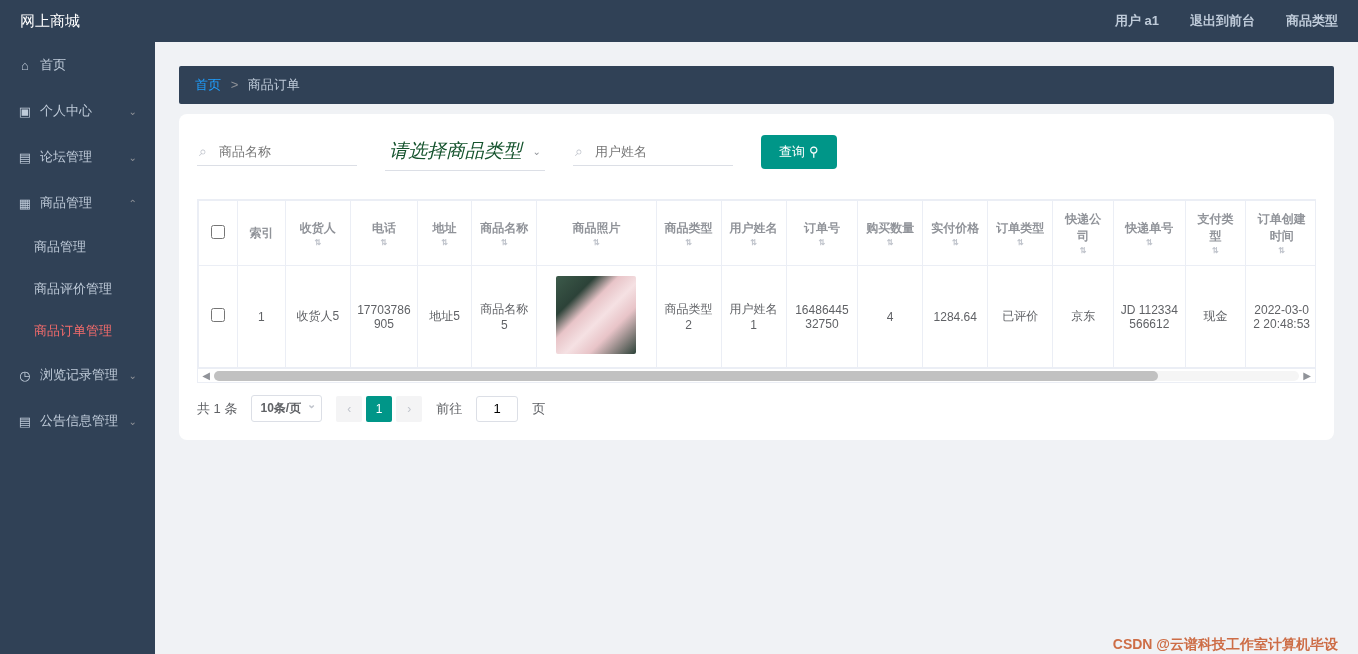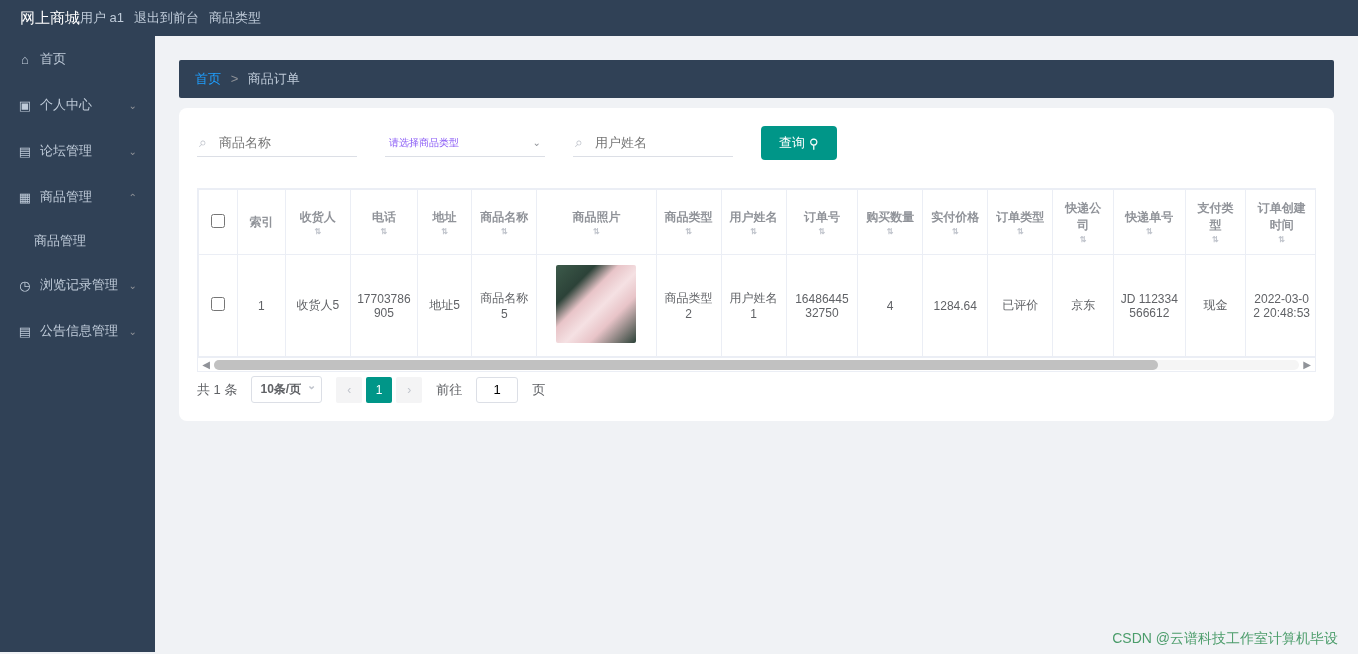--- a/index.html
+++ b/index.html
@@ -1,20 +1,20 @@
 <!DOCTYPE html>
 <html><head>
 <meta charset="utf-8">
 <style>
 * { margin: 0; padding: 0; box-sizing: border-box; }
 body { font-family: "Microsoft YaHei", Arial, sans-serif; font-size: 13px; background: #f0f2f5; color: #606266; }
 
-.header { height: 36px; background: #304156; display: flex; align-items: center; padding: 1px 20px; color: #bfcbd9; }
+.header { height: 42px; background: #304156; display: flex; align-items: center; padding: 1px 20px; color: #bfcbd9; justify-content: space-between; }
 .header-title { font-size: 15px; color: #fff; }
-.header-right { display: flex; gap: 10px; font-size: 13px; }
+.header-right { display: flex; gap: 31px; font-size: 13px; font-weight: bold; }
 .header-right span { cursor: pointer; }
 
 .layout { display: flex; height: calc(100vh - 38px); }
 
 .sidebar { width: 155px; background: #304156; color: #bfcbd9; overflow-y: auto; }
 .menu-item { display: flex; align-items: center; padding: 14px 18px; cursor: pointer; font-size: 13px; justify-content: space-between; }
 .menu-item .mi-left { display: flex; align-items: center; gap: 8px; }
 .submenu-item { padding: 12px 18px 12px 34px; cursor: pointer; font-size: 13px; }
 .submenu-item.active { color: #f56c6c; }
 .icon-box { width: 14px; height: 14px; display: inline-flex; align-items: center; justify-content: center; font-size: 13px; }
@@ -25,44 +25,44 @@
 .breadcrumb .home-link { color: #1e9fff; }
 .breadcrumb .sep { margin: 0 6px; color: #909399; }
 
 .card { background: #fff; border-radius: 8px; padding: 18px; }
 
 .search-row { display: flex; align-items: center; gap: 28px; margin-bottom: 28px; }
 .search-input { border: none; border-bottom: 1px solid #dcdfe6; padding: 6px 4px 6px 22px; width: 160px; font-size: 13px; outline: none; position: relative; background: transparent; }
 .input-wrap { position: relative; }
 .input-wrap::before { content: "⌕"; position: absolute; left: 2px; top: 5px; font-size: 14px; color: #c0c4cc; }
 .select-wrap { position: relative; display: flex; align-items: center; border-bottom: 1px solid #dcdfe6; width: 160px; padding: 6px 4px; }
-.select-ph { color: #8b5cf6; flex: 1; font-size: 10px; }
+.select-ph { color: #14532d; flex: 1; font-size: 19px; font-style: italic; }
 .btn-query { background: #009688; color: #fff; border: none; border-radius: 4px; padding: 8px 18px; font-size: 13px; cursor: pointer; display: flex; align-items: center; gap: 4px; }
 
 .table-wrap { border: 1px solid #ebeef5; overflow-x: auto; position: relative; }
 .tbl { border-collapse: collapse; min-width: 1120px; table-layout: fixed; }
 .tbl th, .tbl td { border: 1px solid #ebeef5; padding: 10px 6px; text-align: center; font-size: 12px; color: #606266; vertical-align: middle; word-break: break-all; }
 .tbl th { background: #fff; font-weight: 600; color: #909399; }
 .tbl th .sort { display: block; font-size: 8px; color: #c0c4cc; line-height: 8px; margin-top: 2px; }
 .chk { width: 14px; height: 14px; }
 .photo { width: 80px; height: 78px; display: inline-block; background: linear-gradient(135deg, #3c5a4a 0%, #2c4238 25%, #e8c4c8 40%, #f5e1e3 55%, #e8c4c8 70%, #2c4238 100%); border-radius: 2px; }
 
 .scroll-track { height: 14px; background: #fff; position: relative; border-top: 1px solid #ebeef5; display: flex; align-items: center; }
 .scroll-arrow { width: 16px; text-align: center; color: #909399; font-size: 10px; }
 .scroll-bar-bg { flex: 1; height: 10px; background: #f5f5f5; position: relative; border-radius: 5px; }
 .scroll-thumb { position: absolute; left: 0; width: 87%; height: 10px; background: #c1c1c1; border-radius: 5px; }
 
-.pagination { display: flex; align-items: center; gap: 14px; margin-top: 4px; font-size: 13px; color: #606266; }
+.pagination { display: flex; align-items: center; gap: 14px; margin-top: 12px; font-size: 13px; color: #606266; }
 .page-select { border: 1px solid #dcdfe6; border-radius: 3px; padding: 4px 20px 4px 8px; font-size: 12px; position: relative; cursor: pointer; font-weight: bold; }
 .page-select::after { content: "⌄"; position: absolute; right: 5px; top: 2px; color: #c0c4cc; font-size: 11px; }
 .pg-btn { background: #f4f4f5; border: none; width: 26px; height: 26px; border-radius: 2px; color: #c0c4cc; cursor: pointer; font-size: 12px; }
 .pg-btn.active { background: #009688; color: #fff; }
 .pg-input { border: 1px solid #dcdfe6; border-radius: 3px; width: 42px; height: 26px; text-align: center; font-size: 13px; }
 
-.watermark { position: fixed; bottom: 6px; right: 20px; color: #15803d; font-size: 14px; opacity: 0.75; pointer-events: none; }
+.watermark { position: fixed; bottom: 0; right: 20px; color: #c2410c; font-size: 14px; opacity: 0.75; pointer-events: none; font-weight: bold; }
 </style>
 </head>
 <body>
 
 <div class="header">
   <div class="header-title">网上商城</div>
   <div class="header-right">
     <span>用户 a1</span>
     <span>退出到前台</span>
     <span>商品类型</span>
@@ -92,20 +92,22 @@
       <span class="chevron">⌄</span>
     </div>
     <div class="menu-item">
       <span class="mi-left">
           <span class="icon-box">▦</span>
           <span>商品管理</span>
         </span>
       <span class="chevron">⌃</span>
     </div>
     <div class="submenu-item">商品管理</div>
+    <div class="submenu-item">商品评价管理</div>
+    <div class="submenu-item active">商品订单管理</div>
     <div class="menu-item">
       <span class="mi-left">
           <span class="icon-box">◷</span>
           <span>浏览记录管理</span>
         </span>
       <span class="chevron">⌄</span>
     </div>
     <div class="menu-item">
       <span class="mi-left">
           <span class="icon-box">▤</span>

